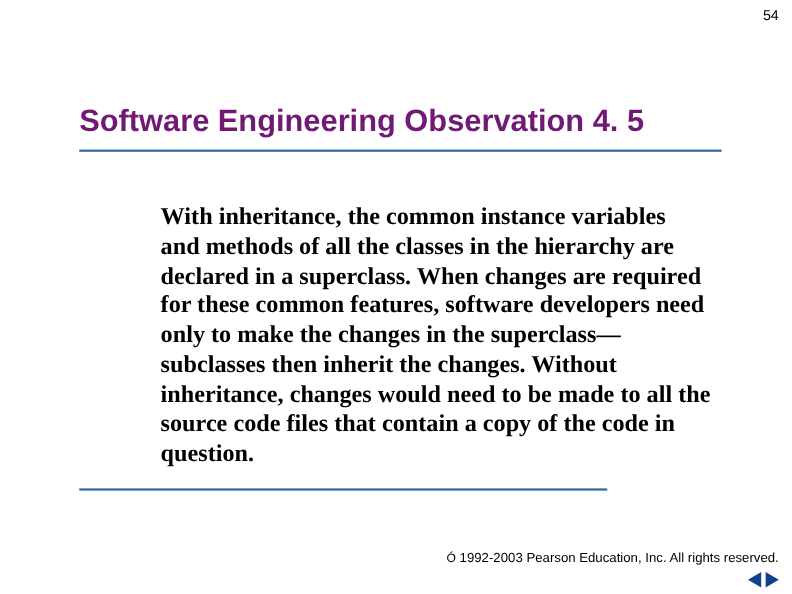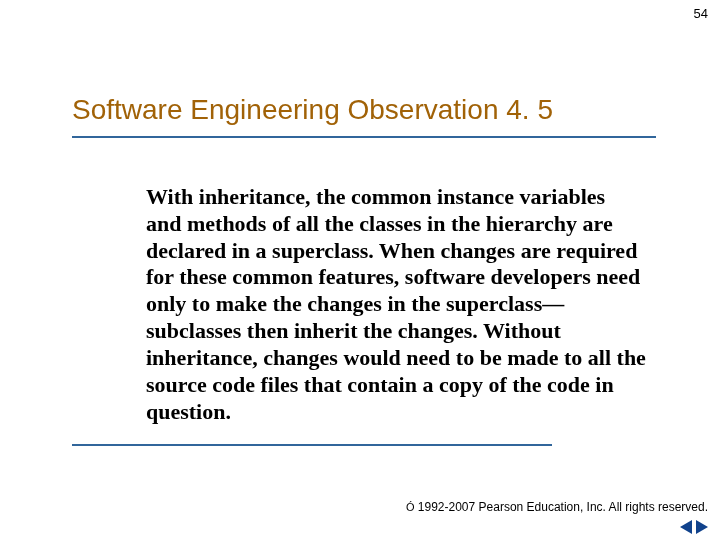--- a/index.html
+++ b/index.html
@@ -19,22 +19,22 @@
     font-family: Arial, Helvetica, sans-serif;
     font-size: 13px;
     color: #000;
   }
   .title {
     position: absolute;
     top: 94px;
     left: 72px;
     font-family: Arial, Helvetica, sans-serif;
     font-size: 28px;
-    font-weight: normal;
-    color: #a16207;
+    font-weight: bold;
+    color: #701a75;
   }
   .title-rule {
     position: absolute;
     top: 136px;
     left: 72px;
     width: 584px;
     height: 2px;
     background: #31669b;
   }
   .body-text {
@@ -96,19 +96,19 @@
 <div class="page-number">54</div>
 
 <div class="title">Software Engineering Observation 4. 5</div>
 <div class="title-rule"></div>
 
 <div class="body-text">With inheritance, the common instance variables and methods of all the classes in the hierarchy are declared in a superclass. When changes are required for these common features, software developers need only to make the changes in the superclass—subclasses then inherit the changes. Without inheritance, changes would need to be made to all the source code files that contain a copy of the code in question.</div>
 
 <div class="bottom-rule"></div>
 
 <div class="footer">
-  <span class="copyright-symbol">Ó</span><span> 1992-2007 Pearson Education, Inc.  All rights reserved.</span>
+  <span class="copyright-symbol">Ó</span><span> 1992-2003 Pearson Education, Inc.  All rights reserved.</span>
 </div>
 
 <div class="nav-arrows">
   <div class="arrow arrow-left"></div>
   <div class="arrow arrow-right"></div>
 </div>
 
 </body></html>

